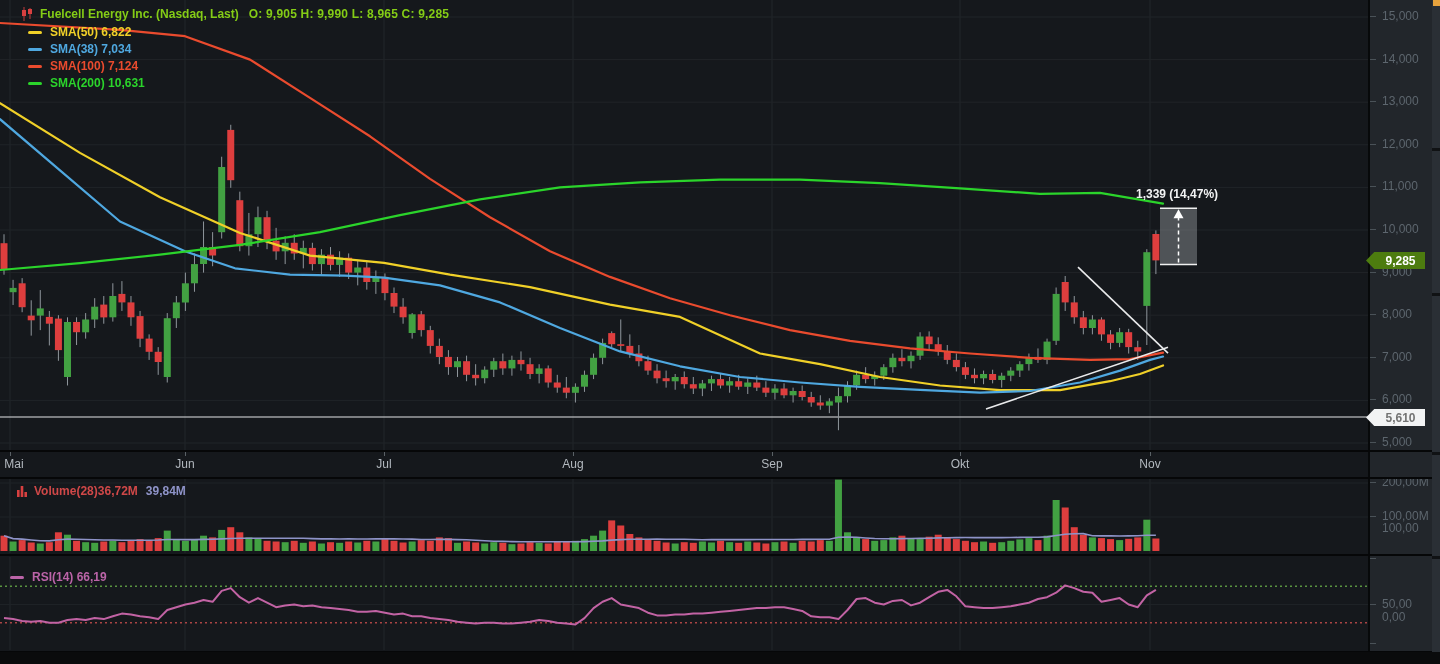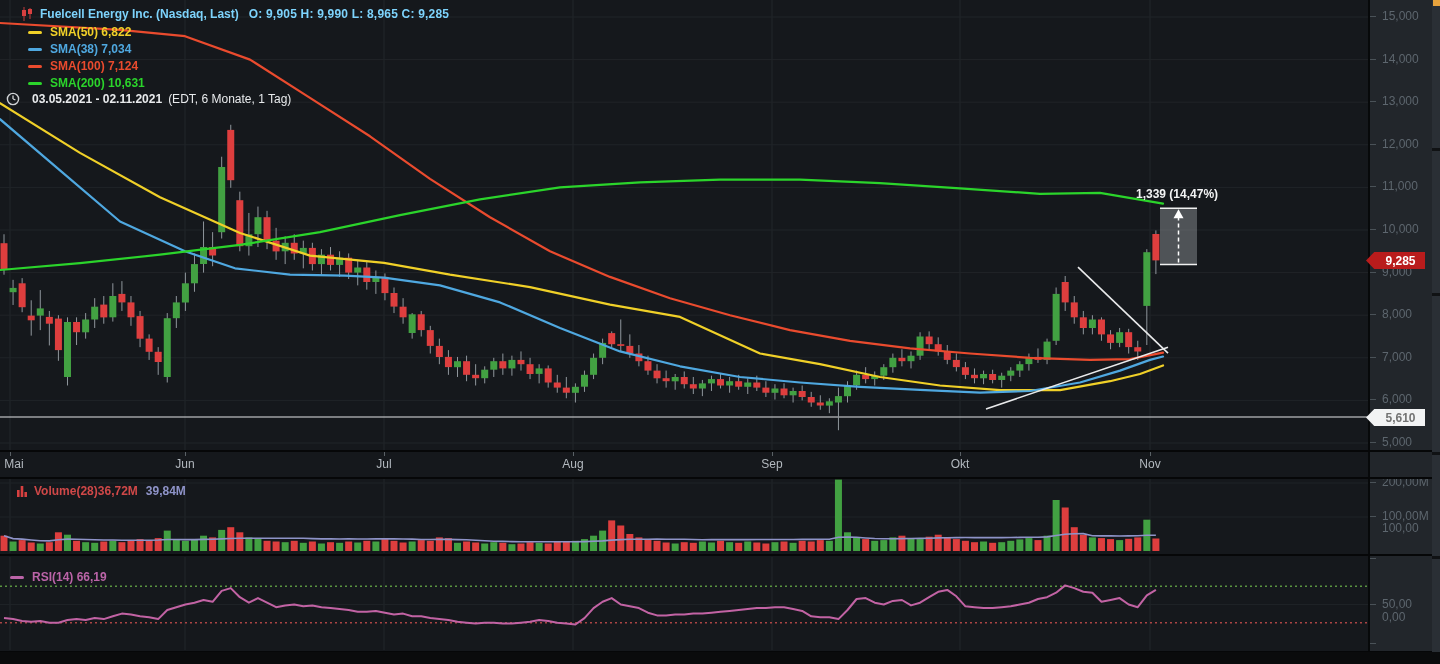--- a/index.html
+++ b/index.html
@@ -11,39 +11,39 @@
   .sep{position:absolute;left:0;width:1440px;background:#060708;height:2px;}
   
   #axis-col{position:absolute;left:1370px;top:0;width:62px;height:652px;background:#22262b;}
   #scroll-strip{position:absolute;left:1432px;top:0;width:8px;height:652px;background:#2a2f35;}
   .strip-gap{position:absolute;left:1432px;width:8px;height:3px;background:#101214;}
   #strip-accent{position:absolute;left:1433px;top:0;width:7px;height:6px;background:#e8a33d;}
   #axis-sep{position:absolute;left:1368px;top:0;width:2px;height:652px;background:#07090a;}
   #bottom-strip{position:absolute;left:0;top:652px;width:1440px;height:12px;background:#0a0b0c;}
   
   .row{position:absolute;display:flex;align-items:center;font-size:12px;line-height:16px;white-space:nowrap;}
-  #title-row{left:20px;top:6px;color:#7dd3fc;font-weight:600;}
+  #title-row{left:20px;top:6px;color:#84cc16;font-weight:600;}
   #title-row .ohlc{margin-left:10px;letter-spacing:.2px;}
   .lgd{left:28px;font-weight:600;}
   .swatch{display:inline-block;width:14px;height:3px;border-radius:2px;margin-right:8px;}
   #date-row{left:6px;top:91px;color:#e8eaec;}
   #date-row .rng{font-weight:700;margin:0 6px;}
   #vol-row{left:16px;top:483px;font-weight:600;}
   #rsi-row{left:10px;top:569px;font-weight:600;color:#bb64a8;}
   .vlbl{color:#d04848;} .vmal{color:#8e93c8;margin-left:8px;}
   
   .axlab{position:absolute;font-size:12px;color:#5d666e;left:1382px;}
   .axdash{position:absolute;left:1370px;width:6px;height:1px;background:#4a5258;}
   .mlab{position:absolute;top:457px;font-size:12px;color:#b3b9bf;transform:translateX(-50%);}
   .mtick{position:absolute;top:451px;width:1px;height:5px;background:#5a6166;}
   
   .tag{position:absolute;left:1366px;height:17px;font-size:12px;font-weight:700;
        display:flex;align-items:center;justify-content:center;padding-left:10px;width:59px;
        clip-path:polygon(0 50%,14% 0,100% 0,100% 100%,14% 100%);}
-  #last-tag{top:252px;background:#b91c1c;color:#fff;}
+  #last-tag{top:252px;background:#4d7c0f;color:#fff;}
   #sup-tag{top:409px;background:#f2f3f4;color:#737373;}
   
   #measure-label{position:absolute;left:1136px;top:187px;font-size:12px;color:#f2f3f4;font-weight:600;}
   .icon{display:inline-flex;margin-right:6px;}
 </style>
 </head>
 <body>
 
 <div id="stage">
 
@@ -582,31 +582,20 @@
     <span class="swatch" style="background:#ea4b2e"></span>
     <span>SMA(100)</span>&nbsp;
     <span>7,124</span>
   </div>
   <div class="row lgd" style="top:75px;color:#2bd42b">
     <span class="swatch" style="background:#2bd42b"></span>
     <span>SMA(200)</span>&nbsp;
     <span>10,631</span>
   </div>
 
-  <div class="row" id="date-row">
-    <span class="icon">
-      <svg width="14" height="14" viewBox="0 0 14 14">
-        <circle cx="7" cy="7" r="5.6" fill="none" stroke="#cfd2d5" stroke-width="1.4"></circle>
-        <line x1="7" y1="7" x2="7" y2="3.6" stroke="#cfd2d5" stroke-width="1.3"></line>
-        <line x1="7" y1="7" x2="9.4" y2="7.8" stroke="#cfd2d5" stroke-width="1.3"></line>
-      </svg>
-    </span>
-    <span class="rng">03.05.2021 - 02.11.2021</span>
-    <span>(EDT, 6 Monate, 1 Tag)</span>
-  </div>
 
   <div class="row" id="vol-row">
     <span class="icon">
       <svg width="12" height="12" viewBox="0 0 12 12">
         <rect x="1" y="5" width="2.6" height="7" fill="#d84040"></rect>
         <rect x="4.7" y="1" width="2.6" height="11" fill="#d84040"></rect>
         <rect x="8.4" y="7" width="2.6" height="5" fill="#d84040"></rect>
       </svg>
     </span>
     <span class="vlbl">Volume(28)</span>

